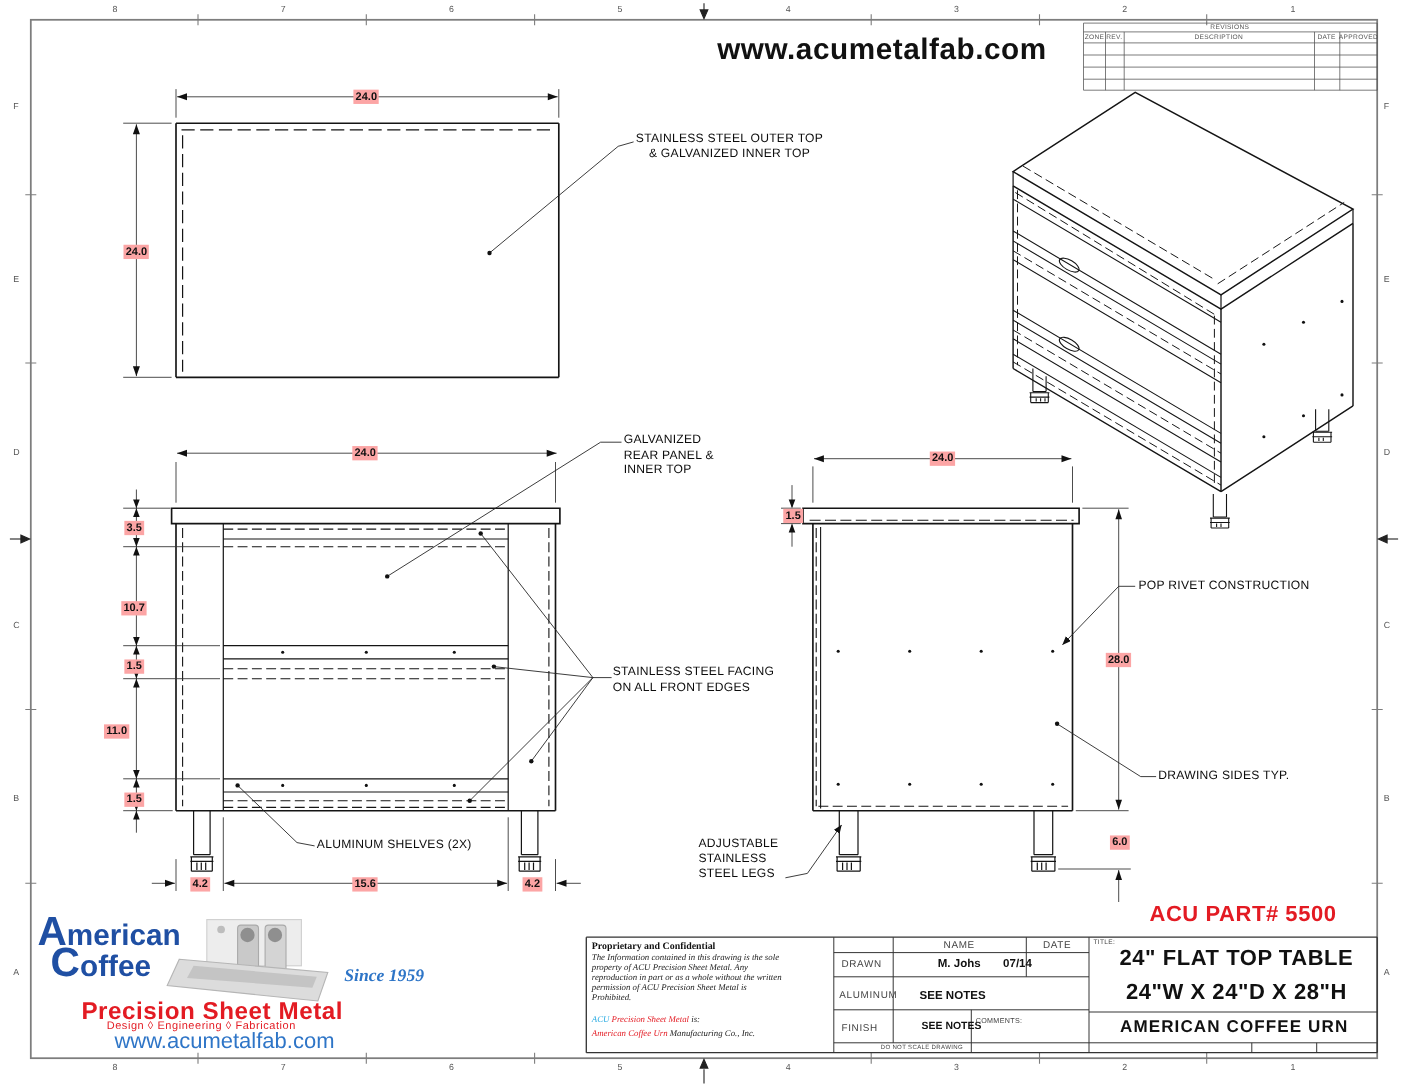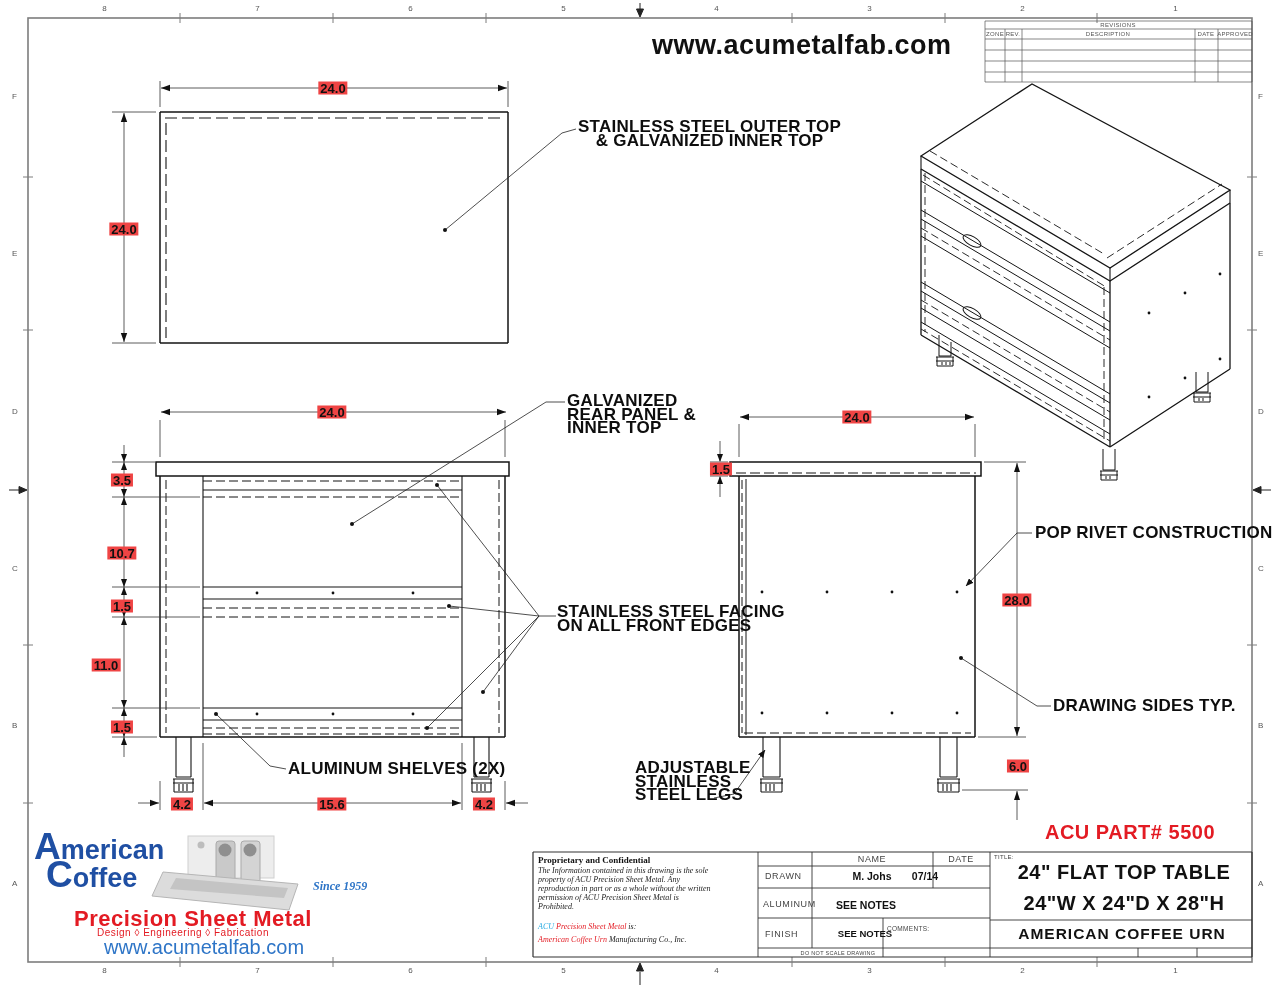--- a/index.html
+++ b/index.html
@@ -1,22 +1,22 @@
 <!DOCTYPE html>
 <html><head>
 <meta charset="utf-8">
 <style>
   html,body{margin:0;padding:0;background:#fff;}
   .sheet{position:relative;width:1280px;height:988px;background:#fff;overflow:hidden;
          font-family:"Liberation Sans",sans-serif;color:#111;}
   svg{position:absolute;left:0;top:0;}
   .t{position:absolute;white-space:nowrap;}
-  .dim{font-weight:bold;font-size:13px;background:#ef4444;padding:0 2px;
+  .dim{font-weight:bold;font-size:10px;background:#fca5a5;padding:0 2px;
        transform:translate(-50%,-50%);line-height:13px;}
-  .callout{font-weight:bold;font-size:17px;letter-spacing:.25px;line-height:13.5px;color:#0d0d0d;}
+  .callout{font-weight:normal;font-size:11px;letter-spacing:.25px;line-height:13.5px;color:#0d0d0d;}
   .callout-center{text-align:center;}
   .site-header{font-weight:bold;font-size:27px;letter-spacing:.5px;}
   .zones-h{position:absolute;left:28px;width:1224px;display:flex;justify-content:space-around;}
   .zones-v{position:absolute;top:18px;height:944px;display:flex;flex-direction:column;justify-content:space-around;}
   .zones-h span,.zones-v span{font-size:8px;color:#555;}
   .rev-t{font-size:6px;color:#555;transform:translate(-50%,-50%);letter-spacing:.3px;}
   
   .tb-label{font-size:9px;color:#444;letter-spacing:.6px;}
   .tb-val{font-weight:bold;font-size:10.5px;}
   .tb-tiny{font-size:6.5px;color:#444;letter-spacing:.3px;}
@@ -24,21 +24,21 @@
   .prop{font-family:"Liberation Serif",serif;font-size:8px;color:#222;font-style:italic;}
   .prop-title{font-family:"Liberation Serif",serif;font-weight:bold;font-size:9px;color:#111;}
   .big-title{font-weight:bold;font-size:20px;letter-spacing:.5px;transform:translate(-50%,-50%);}
   .company-title{font-weight:bold;font-size:15.5px;letter-spacing:1px;transform:translate(-50%,-50%);}
   .part-num{font-weight:bold;font-size:20px;letter-spacing:.5px;transform:translate(-50%,-50%);}
   
   .logo-line{font-weight:bold;line-height:1;}
   .logo-line::first-letter{font-size:37px;}
   .lg1,.lg2{font-size:27px;}
   .lg3{font-size:22px;}
-  .since{font-family:"Liberation Serif",serif;font-style:italic;font-weight:bold;font-size:12px;}
+  .since{font-family:"Liberation Serif",serif;font-style:italic;font-weight:bold;font-size:16px;}
   .tagline{font-weight:bold;font-size:22px;letter-spacing:.5px;}
   .services{font-size:10px;letter-spacing:.5px;}
   .logo-site{font-size:20px;}
 </style>
 </head>
 <body>
 
 <div class="sheet">
 
   <svg width="1280" height="988" viewBox="0 0 1280 988">

